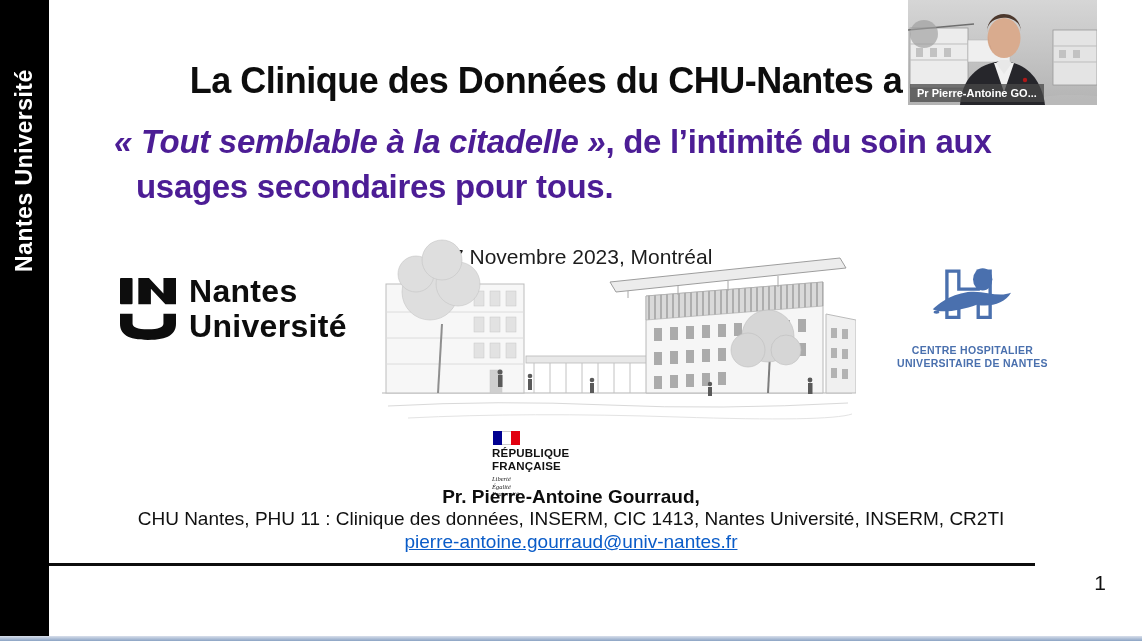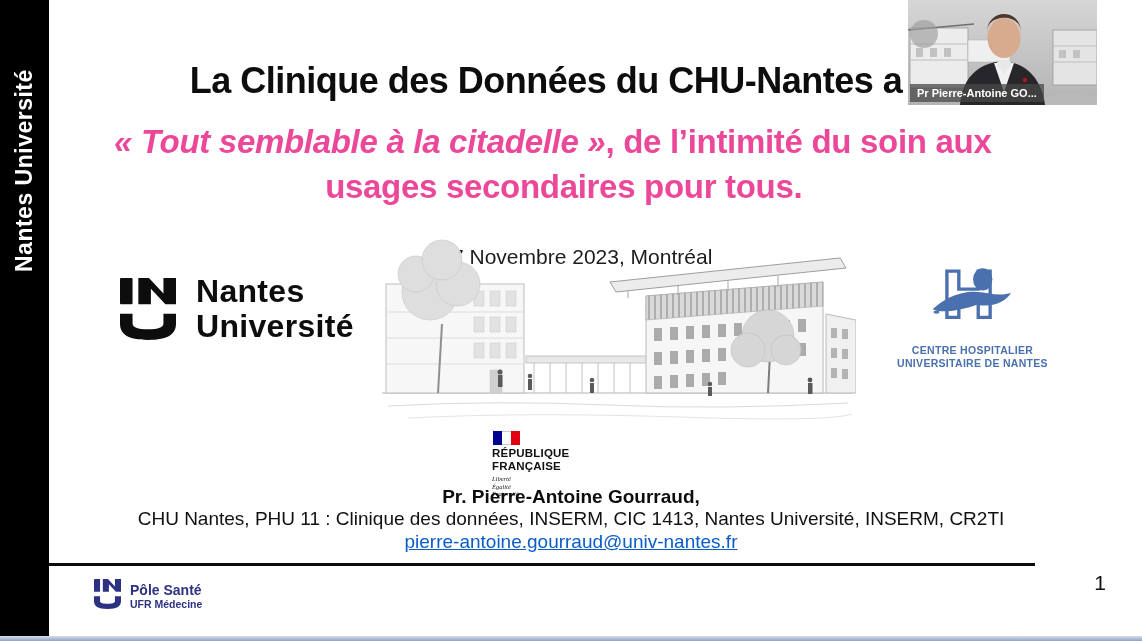--- a/index.html
+++ b/index.html
@@ -11,28 +11,28 @@
   .sidebar { position:absolute; left:0; top:0; width:49px; height:636px; background:#000; z-index:5; }
   .sidebar-text { position:absolute; left:0; top:56px; width:49px; height:230px;
     display:flex; align-items:center; justify-content:center;
     writing-mode:vertical-rl; transform:rotate(180deg);
     color:#fff; font-weight:bold; font-size:23px; letter-spacing:0.5px; white-space:nowrap; }
 
   
   .title { position:absolute; left:49px; top:60px; width:1093px; text-align:center;
     font-size:36px; font-weight:bold; color:#0d0d0d; white-space:nowrap; letter-spacing:-0.5px; z-index:1; }
   .subtitle { position:absolute; left:114px; top:119px; font-size:33px; font-weight:bold;
-    color:#ec4899; line-height:45px; letter-spacing:-0.3px; z-index:1;text-align:center; }
+    color:#4c1d95; line-height:45px; letter-spacing:-0.3px; z-index:1; }
   .subtitle .quote { font-style:italic; }
   .subtitle .line2 { padding-left:4px;margin-left:18px; }
 
   .date-loc { position:absolute; left:452px; top:245px; font-size:21px; color:#1c1c1c; }
 
   
-  .nu-logo { position:absolute; left:120px; top:274px; display:flex; align-items:center; gap:20px; color:#0d0d0d; }
+  .nu-logo { position:absolute; left:120px; top:274px; display:flex; align-items:center; gap:13px; color:#0d0d0d; }
   .nu-logo svg { display:block; }
   .nu-logo .nu-text { font-size:32px; font-weight:600; line-height:35px; letter-spacing:0.3px; }
 
   
   .building { position:absolute; left:378px; top:196px; width:478px; height:234px; }
 
   
   .chu-logo { position:absolute; left:890px; top:256px; width:165px; text-align:center; color:#4a70ae; }
   .chu-logo svg { display:block; margin:0 auto 4px auto; }
   .chu-logo .chu-text { font-size:10.5px; font-weight:bold; line-height:13px; letter-spacing:0.3px; }
@@ -261,33 +261,20 @@
 
 
   <div class="presenter">Pr. Pierre-Antoine Gourraud,</div>
   <div class="affiliation">CHU Nantes, PHU 11 : Clinique des données, INSERM, CIC 1413, Nantes Université, INSERM, CR2TI</div>
   <div class="email-row">
     <a href="#">pierre-antoine.gourraud@univ-nantes.fr</a>
   </div>
 
   <div class="divider"></div>
 
-  <div class="footer-logo">
-    <span>
-      <svg width="27" height="30" viewBox="0 0 58 64" fill="#2d3181">
-        <rect x="0" y="0" width="13" height="27" rx="1"></rect>
-        <polygon points="19,0 30,0 45,16 45,0 58,0 58,27 47,27 32,11 32,27 19,27"></polygon>
-        <path d="M0,37 L0,47 C0,58 8,64 29,64 C50,64 58,58 58,47 L58,37 L45,37 L45,47 C45,51 40,53 29,53 C18,53 13,51 13,47 L13,37 Z"></path>
-      </svg>
-    </span>
-    <div>
-      <div class="ps-line1">Pôle Santé</div>
-      <div class="ps-line2">UFR Médecine</div>
-    </div>
-  </div>
   <div class="page-number">1</div>
   <div class="bottom-bar"></div>
 
   <div class="webcam">
     <svg width="189" height="105" viewBox="0 0 189 105">
       <defs>
         <linearGradient id="wbg" x1="0" y1="0" x2="0" y2="1">
           <stop offset="0" stop-color="#d6d6d6"></stop>
             <stop offset="1" stop-color="#b3b3b3"></stop>
         </linearGradient>

